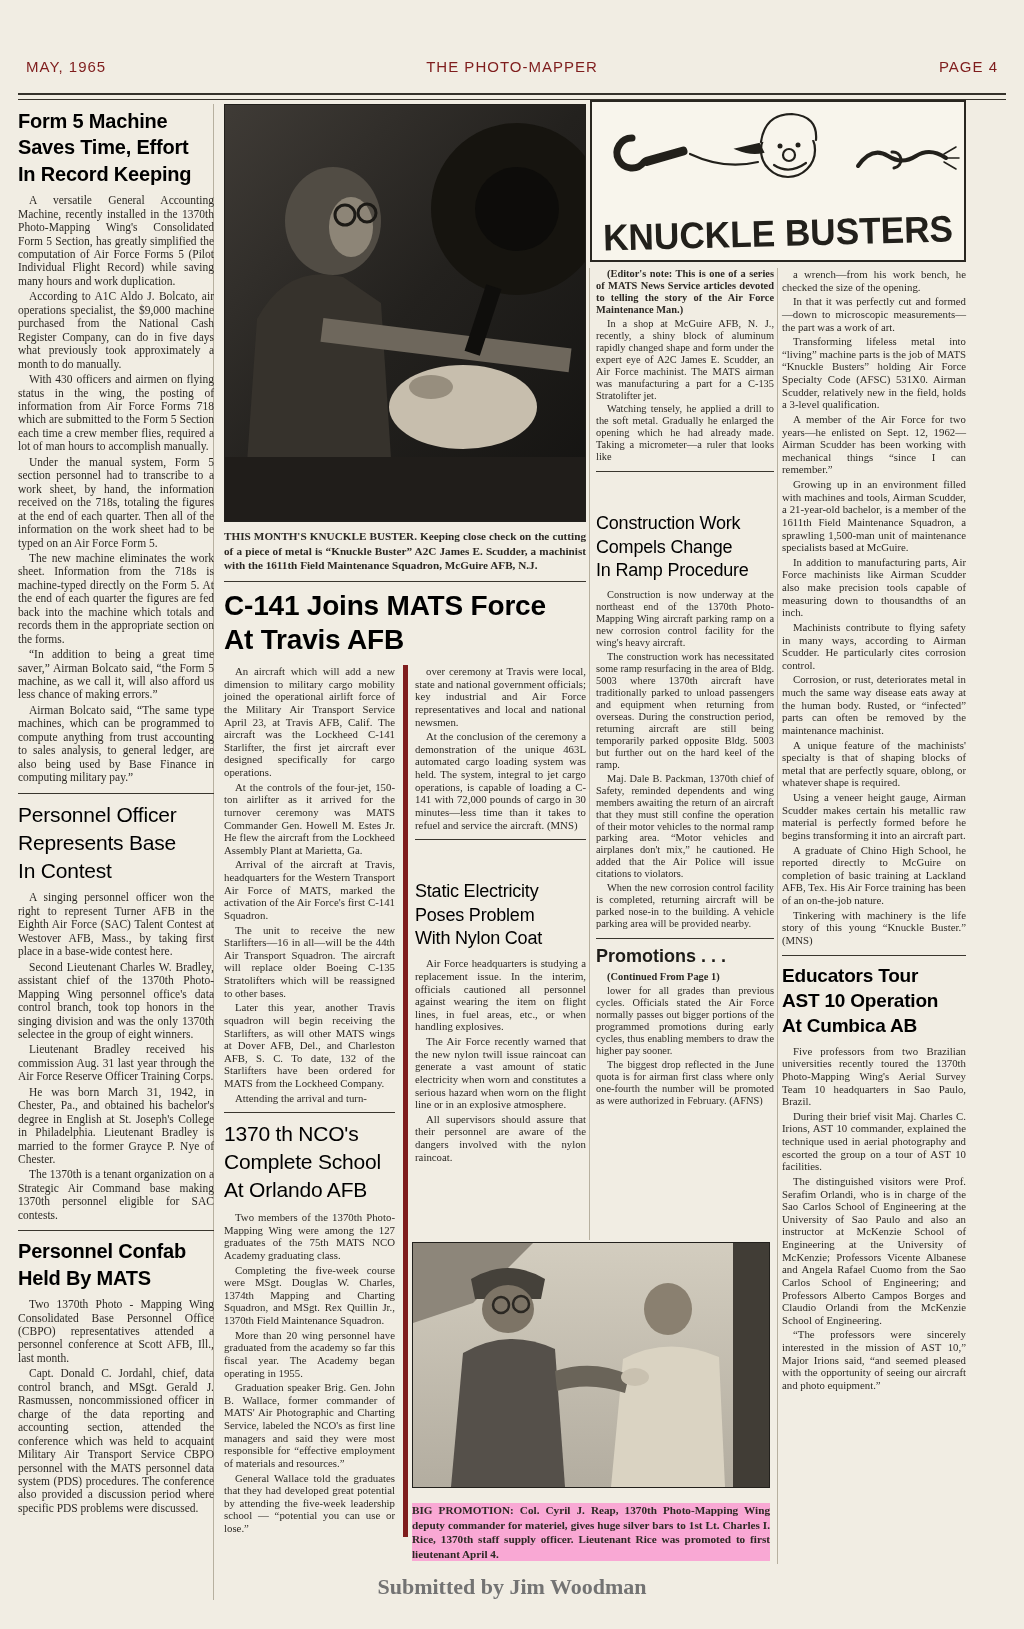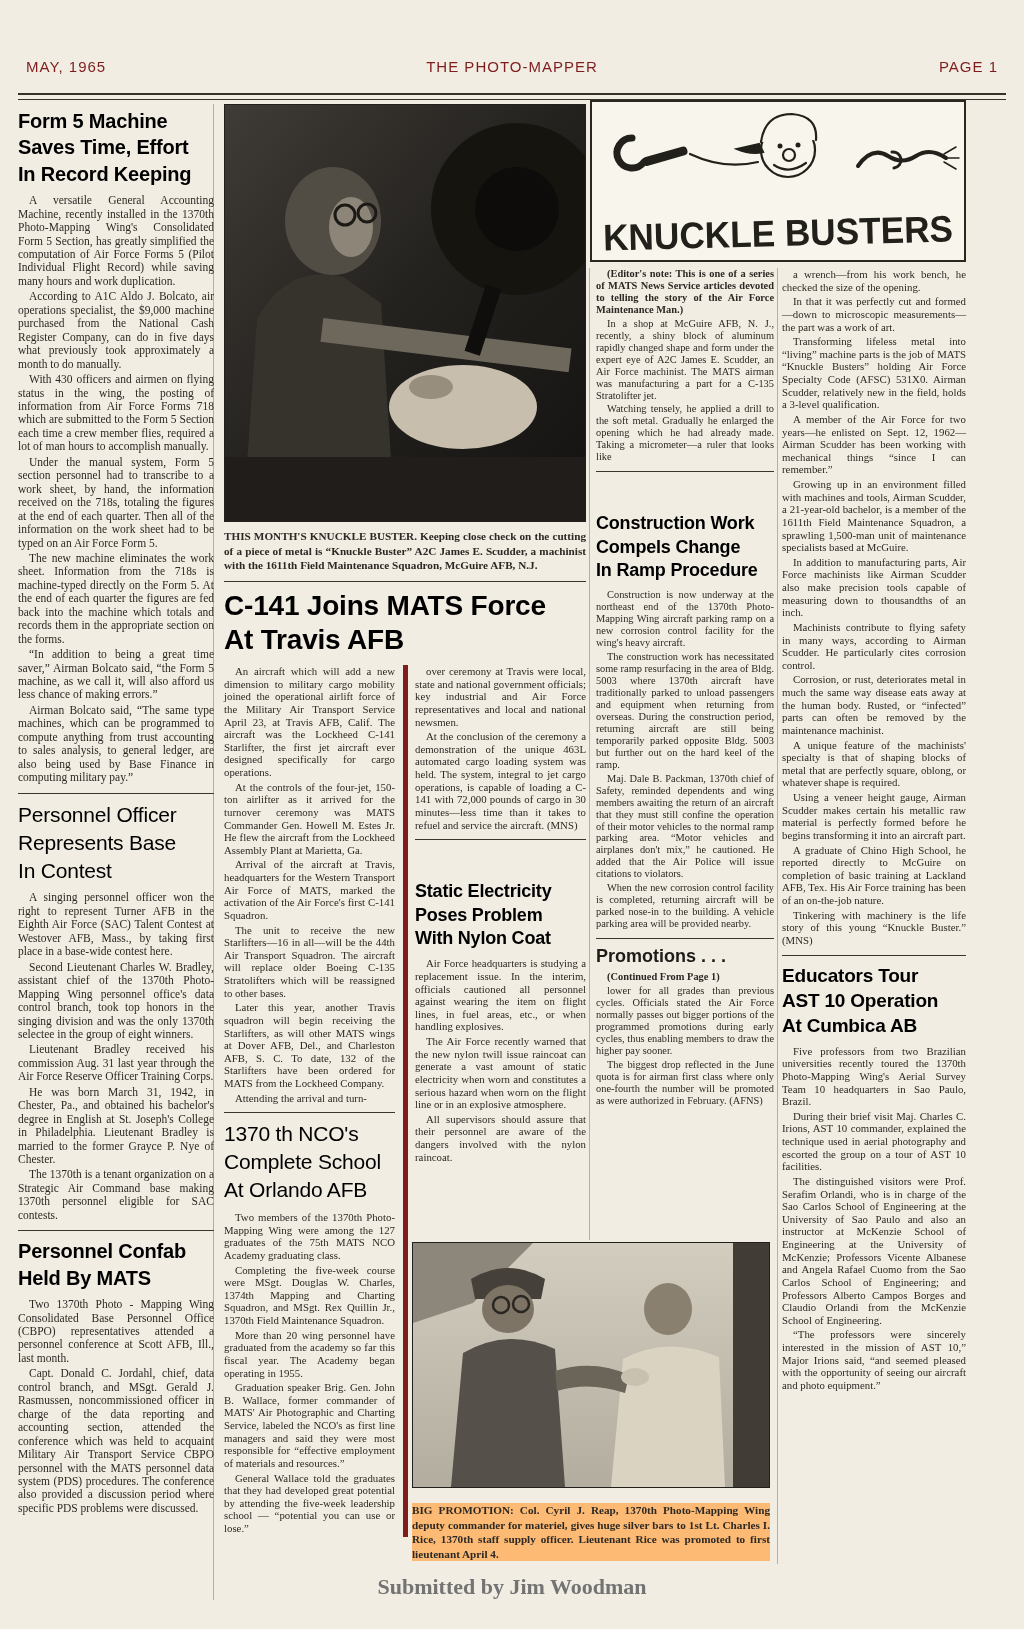--- a/index.html
+++ b/index.html
@@ -36,21 +36,21 @@
   .col5      { position:absolute; left:782px; top:268px; width:184px; font-size:10.8px; }
 
   
   .hl {
     font-family:"Liberation Sans", sans-serif; color:#000000;
     white-space:pre-line; margin:4px 0 7px; letter-spacing:-0.2px;
   }
   .hl-bold-sm { font-size:20px; font-weight:bold;  line-height:1.32; }
   .hl-light   { font-size:21px; font-weight:normal;line-height:1.33; }
   .hl-big     { font-size:28px; font-weight:bold;  line-height:1.22; margin:6px 0 8px; }
-  .hl-bold-xs { font-size:18px; font-weight:bold;  line-height:1.3;margin-top:40px;  }
+  .hl-bold-xs { font-size:18px; font-weight:normal;  line-height:1.3;margin-top:40px;  }
   .hl-bold-ed { font-size:19px; font-weight:bold;  line-height:1.32; }
 
   .art-rule { border:none; border-top:1px solid #3a362e; margin:8px 0 7px; }
 
   .caption {
     font-weight:bold; font-size:11.2px; line-height:1.3;
     text-align:justify; margin:7px 0 0; text-indent:0;
   }
   .ed-note { font-weight:bold; }
 
@@ -72,37 +72,37 @@
   }
   .cartoon-box {
     position:absolute; left:590px; top:100px; width:376px; height:162px;
     background:#f8f5ec; border:2px solid #2a2721; box-sizing:border-box;
   }
   .photo2 {
     position:absolute; left:412px; top:1242px; width:358px; height:246px;
     border:1px solid #22201c; box-sizing:border-box; background:#c6c0b2; overflow:hidden;
   }
   .caption2 {
-    position:absolute; left:412px; top:1496px; width:358px; background:#fdba74;
+    position:absolute; left:412px; top:1496px; width:358px; background:#f9a8d4;
   }
   .footer {
     position:absolute; left:0; right:0; top:1574px; text-align:center;
     font-family:"Liberation Serif", serif; font-weight:bold;
     font-size:22px; color:#737373;
   }
 </style>
 </head>
 <body>
 
 <div id="page">
 
   <div class="masthead">
     <span class="mast-left">MAY, 1965</span>
     <span class="mast-center">THE PHOTO-MAPPER</span>
-    <span class="mast-right">PAGE 1</span>
+    <span class="mast-right">PAGE 4</span>
   </div>
   <div class="rule-double"></div>
 
   <div class="vrule v-left"></div>
   <div class="vrule v-mid"></div>
   <div class="vrule v-right"></div>
 
   <section class="col-left">
     <h1 class="hl hl-bold-sm">Form 5 Machine
 Saves Time, Effort

